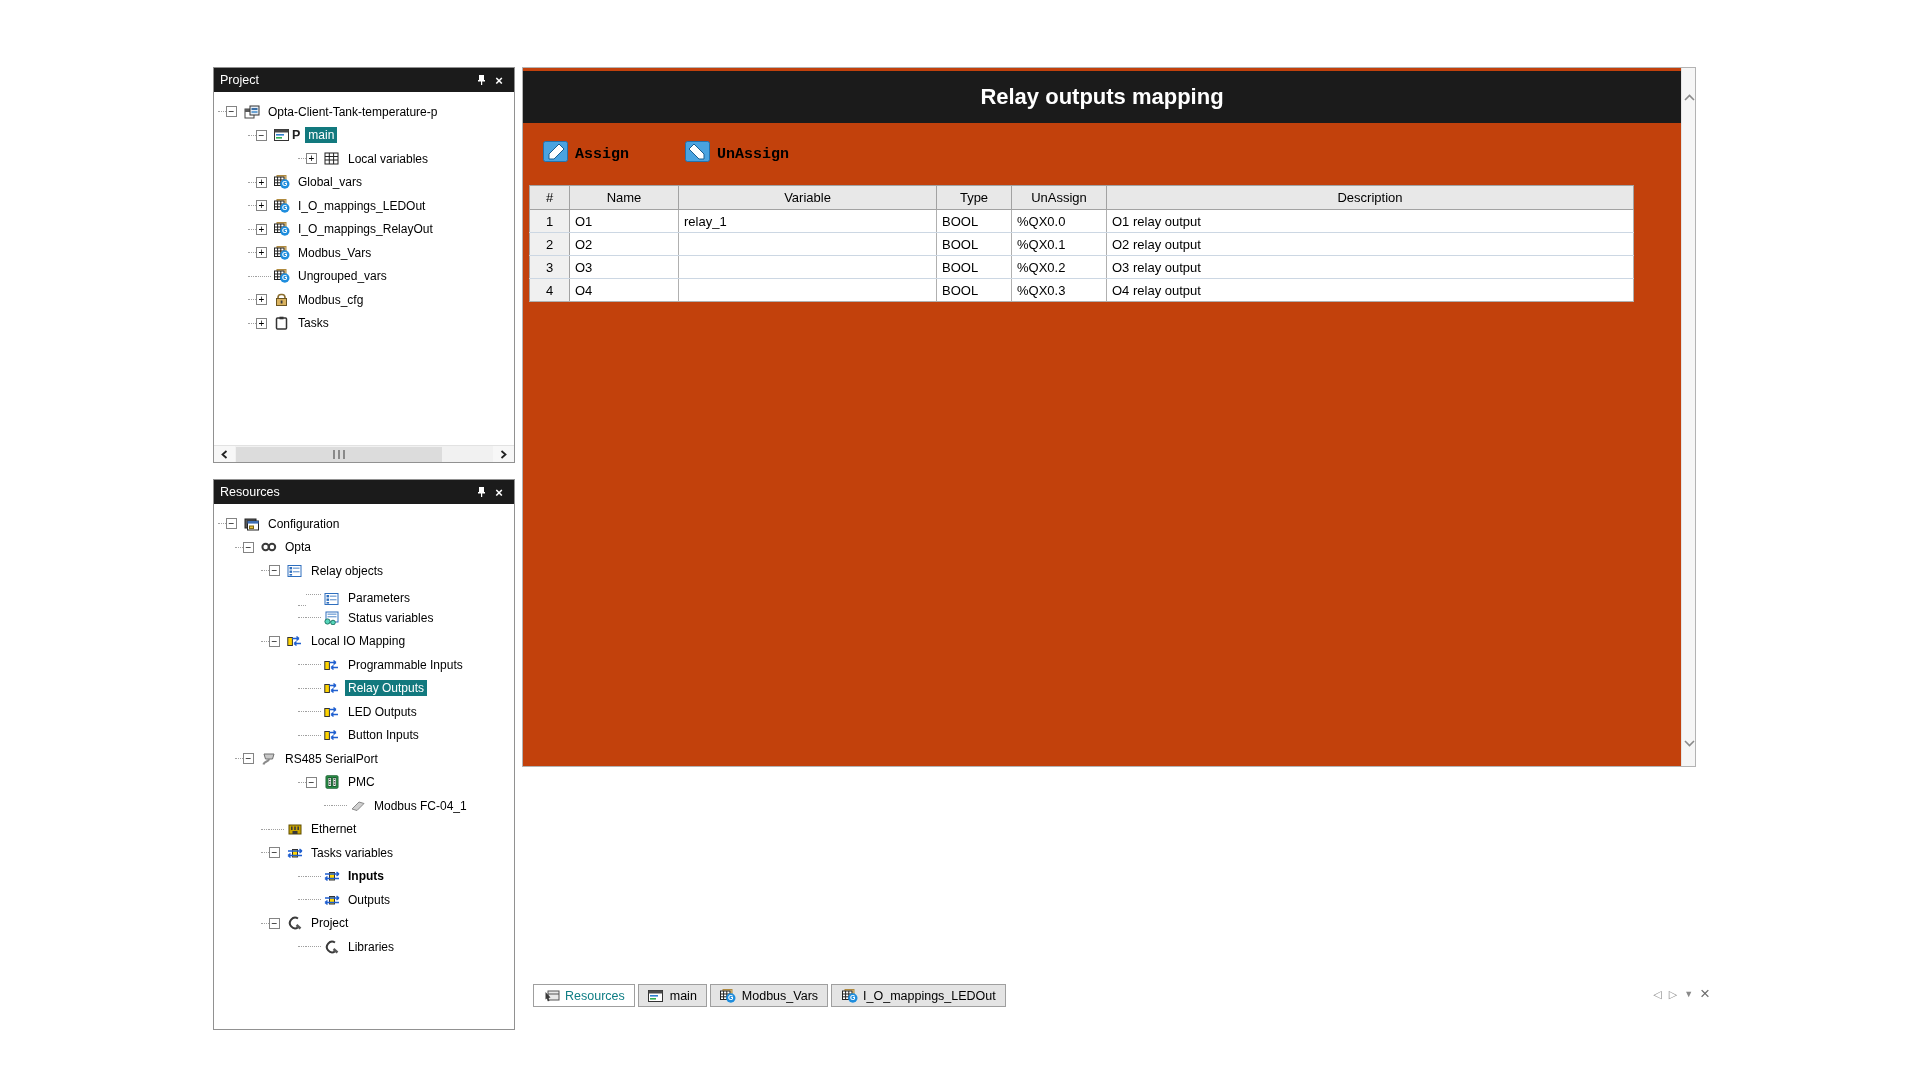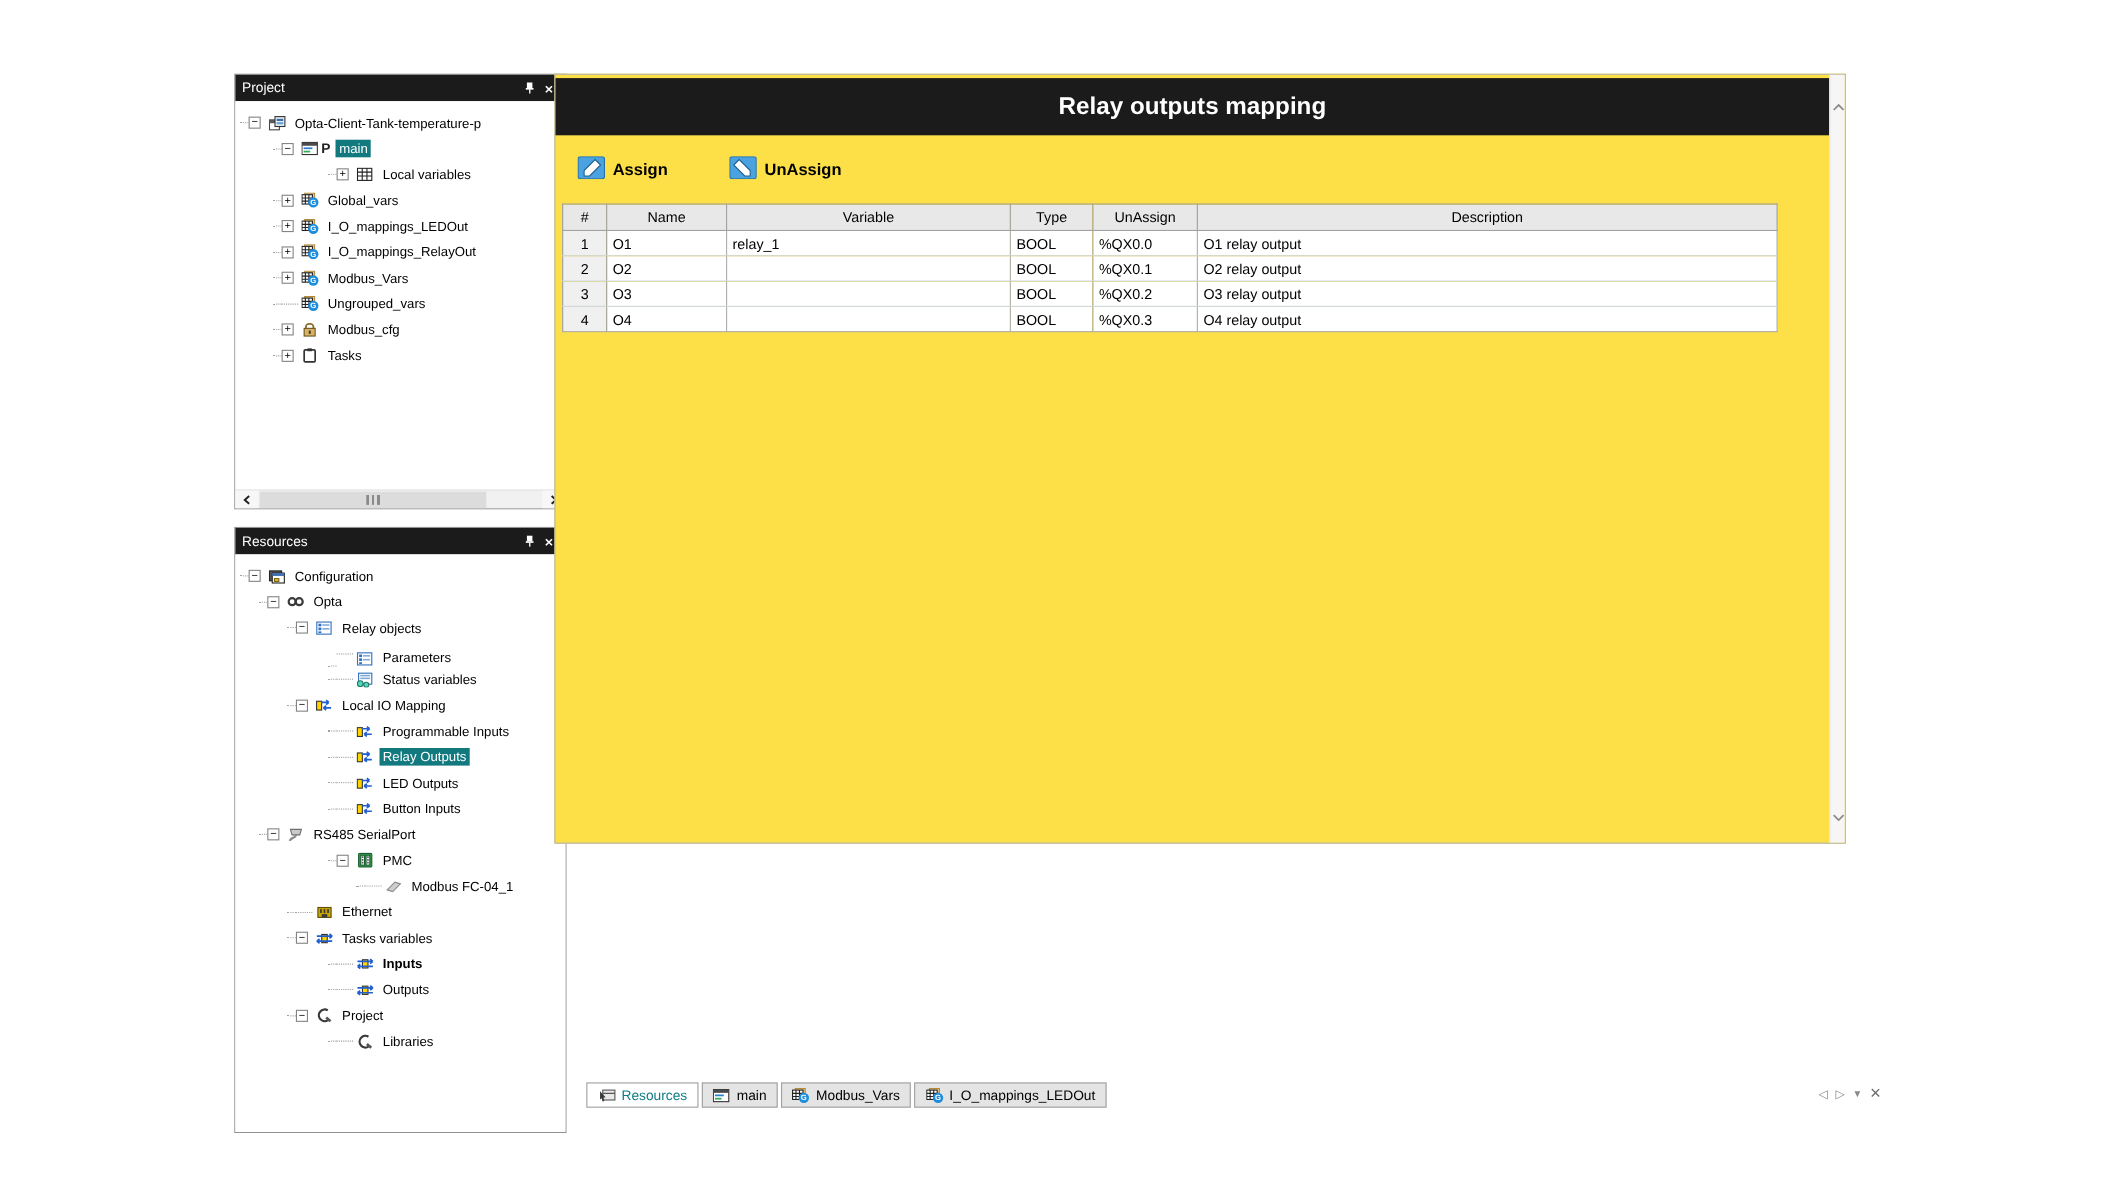--- a/index.html
+++ b/index.html
@@ -36,27 +36,27 @@
   .hscroll { position:absolute; left:0; right:0; bottom:0; height:17px; background:#f1f1f1;
              display:flex; align-items:stretch; border-top:1px solid #e2e2e2; }
   .hs-arrow { width:21px; display:flex; align-items:center; justify-content:center; background:#f7f7f7; cursor:pointer; }
   .hs-thumb { position:absolute; left:22px; width:206px; top:1px; bottom:0; background:#dcdcdc;
               display:flex; align-items:center; justify-content:center; cursor:pointer; }
   .hs-grip { width:13px; height:9px;
              background:repeating-linear-gradient(90deg,#8a8a8a 0 2px,transparent 2px 5px); }
   .hs-arrow.right { position:absolute; right:0; top:0; bottom:0; }
 
   
-  #editor { position:absolute; left:504px; top:67px; width:1174px; height:700px;
-            background:#fde047; border:1px solid #b3b3b3; }
+  #editor { position:absolute; left:522px; top:67px; width:1174px; height:700px;
+            background:#c2410c; border:1px solid #b3b3b3; }
   .doc-titlebar { position:absolute; left:0; top:3px; width:1158px; height:52px; background:#1b1b1b;
                   color:#fff; font-size:22px; font-weight:bold; text-align:center; line-height:52px; }
   .toolbar { position:absolute; left:20px; top:72px; height:28px; display:flex; align-items:center; gap:56px; }
   .tool-btn { display:flex; align-items:center; gap:7px; background:none; border:none; cursor:pointer;
-              font-family:Liberation Sans, sans-serif; font-size:15px; font-weight:bold; color:#000; }
+              font-family:Liberation Mono, monospace; font-size:15px; font-weight:bold; color:#000; }
 
   .map-table { position:absolute; left:6px; top:117px; border-collapse:collapse; table-layout:fixed;
                font-size:13px; }
   .map-table th { background:#e8e8e8; border:1px solid #a2a2a2; font-weight:normal; height:24px;
                   text-align:center; padding:1px 4px; overflow:hidden; }
   .map-table td { height:23px; border-right:1px solid #b0b0b0; border-left:1px solid #f9a8d4;
                   border-bottom:1px solid #ccd7e3; padding:1px 5px; background:#fff;
                   overflow:hidden; white-space:nowrap; }
   .map-table td.rownum { background:#f0f0f0; text-align:center; border-right:1px solid #a2a2a2;
                          border-left:1px solid #a2a2a2; }

